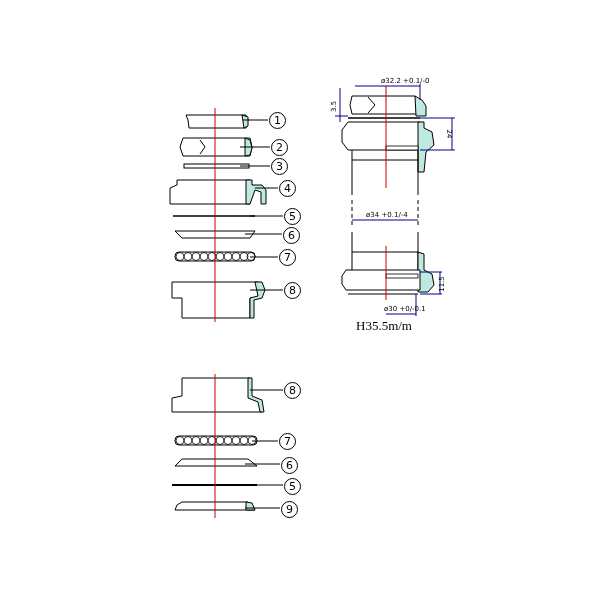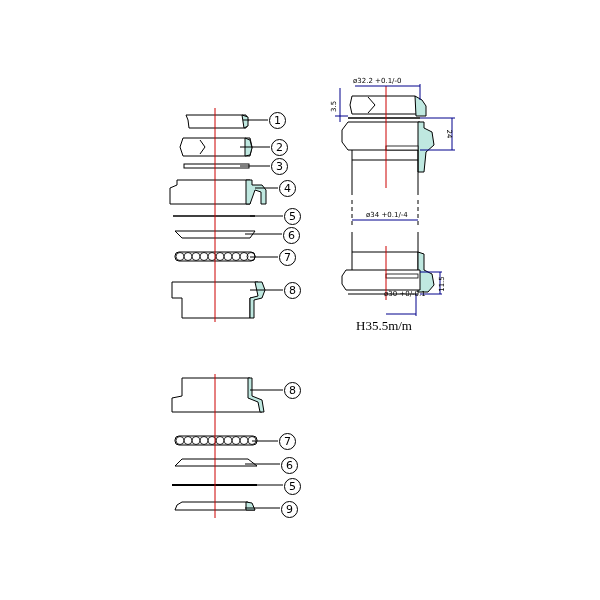--- a/index.html
+++ b/index.html
@@ -174,20 +174,20 @@
 <div class="num" style="left:283px;top:227px">6</div>
 <div class="num" style="left:279px;top:249px">7</div>
 <div class="num" style="left:284px;top:282px">8</div>
 
 <div class="num" style="left:284px;top:382px">8</div>
 <div class="num" style="left:279px;top:433px">7</div>
 <div class="num" style="left:281px;top:457px">6</div>
 <div class="num" style="left:284px;top:478px">5</div>
 <div class="num" style="left:281px;top:501px">9</div>
 
-<div class="dim" style="left:353px;top:77px">ø32.2 +0.1/-0</div>
+<div class="dim" style="left:381px;top:77px">ø32.2 +0.1/-0</div>
 <div class="dim" style="left:330px;top:92px;transform:rotate(-90deg);transform-origin:left top;top:112px">3.5</div>
 <div class="dim" style="left:445px;top:130px;transform:rotate(90deg)">24</div>
 <div class="dim" style="left:366px;top:211px">ø34 +0.1/-4</div>
 <div class="dim" style="left:434px;top:280px;transform:rotate(-90deg)">11.5</div>
-<div class="dim" style="left:384px;top:290px">ø30 +0/-0.1</div>
+<div class="dim" style="left:384px;top:305px">ø30 +0/-0.1</div>
 
 <div class="caption">H35.5m/m</div>
 
 </body></html>

